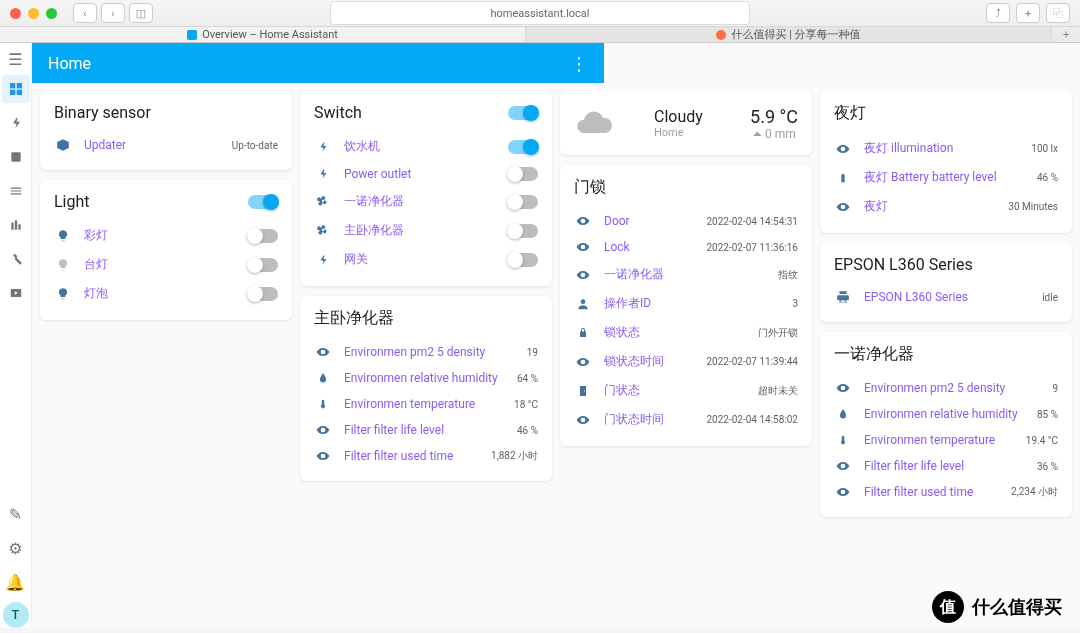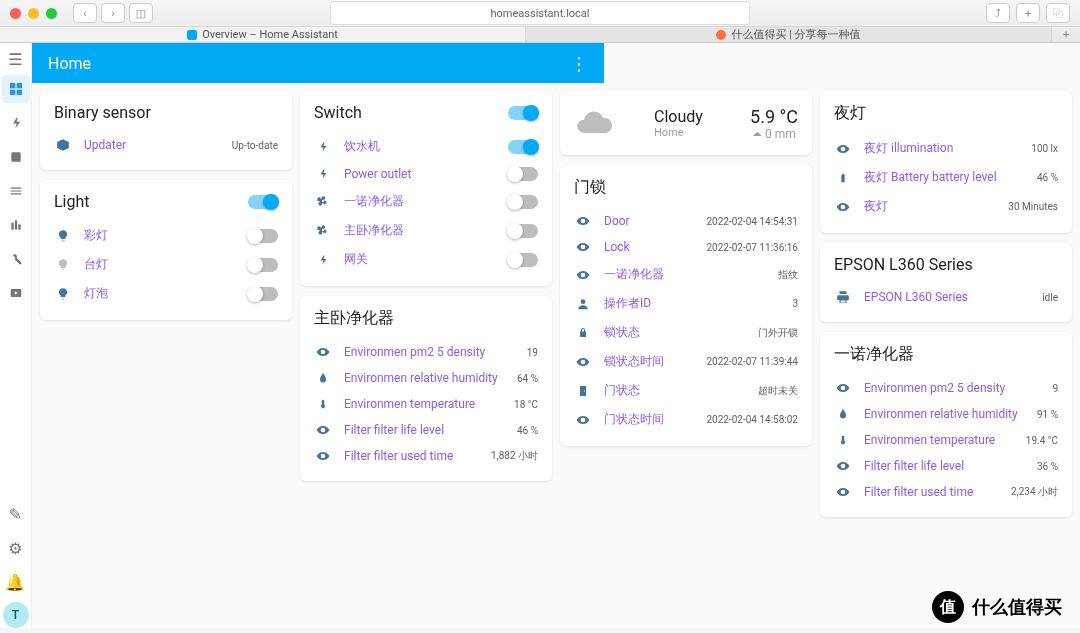--- a/index.html
+++ b/index.html
@@ -476,21 +476,21 @@
                 <span class="row-label">Environmen pm2 5 density</span>
                 <span class="row-value">9</span>
               </div>
               <div class="row">
                 <span class="row-icon">
                   <svg width="12" height="14" viewBox="0 0 24 24" fill="currentColor">
                     <path d="M12 2C8 8 6 11 6 15a6 6 0 0012 0c0-4-2-7-6-13z"></path>
                   </svg>
                 </span>
                 <span class="row-label">Environmen relative humidity</span>
-                <span class="row-value">91 %</span>
+                <span class="row-value">85 %</span>
               </div>
               <div class="row">
                 <span class="row-icon">
                   <svg width="10" height="14" viewBox="0 0 24 24" fill="currentColor">
                     <path d="M12 2a3 3 0 00-3 3v8a5 5 0 106 0V5a3 3 0 00-3-3z"></path>
                   </svg>
                 </span>
                 <span class="row-label">Environmen temperature</span>
                 <span class="row-value">19.4 °C</span>
               </div>

